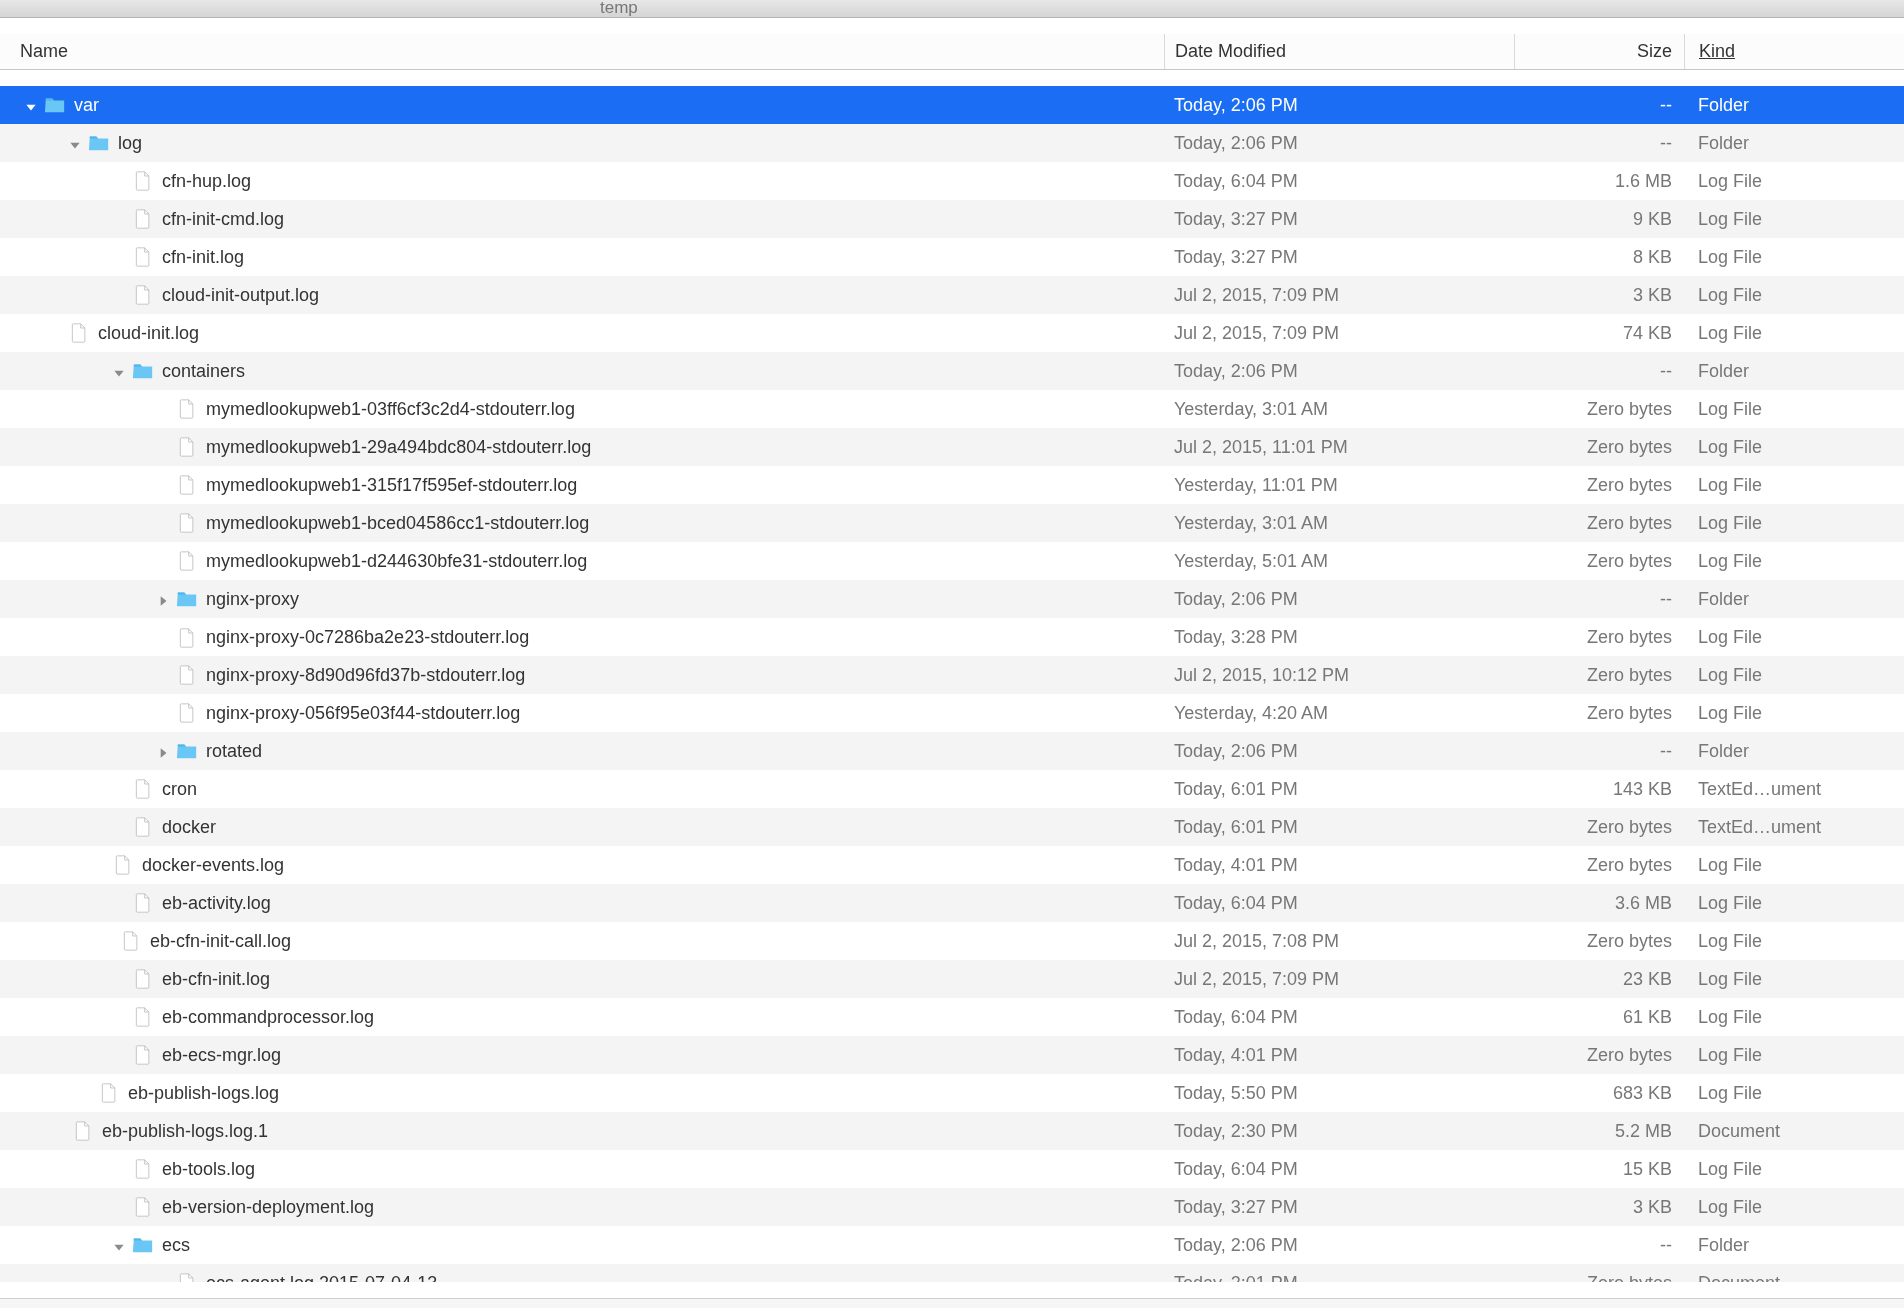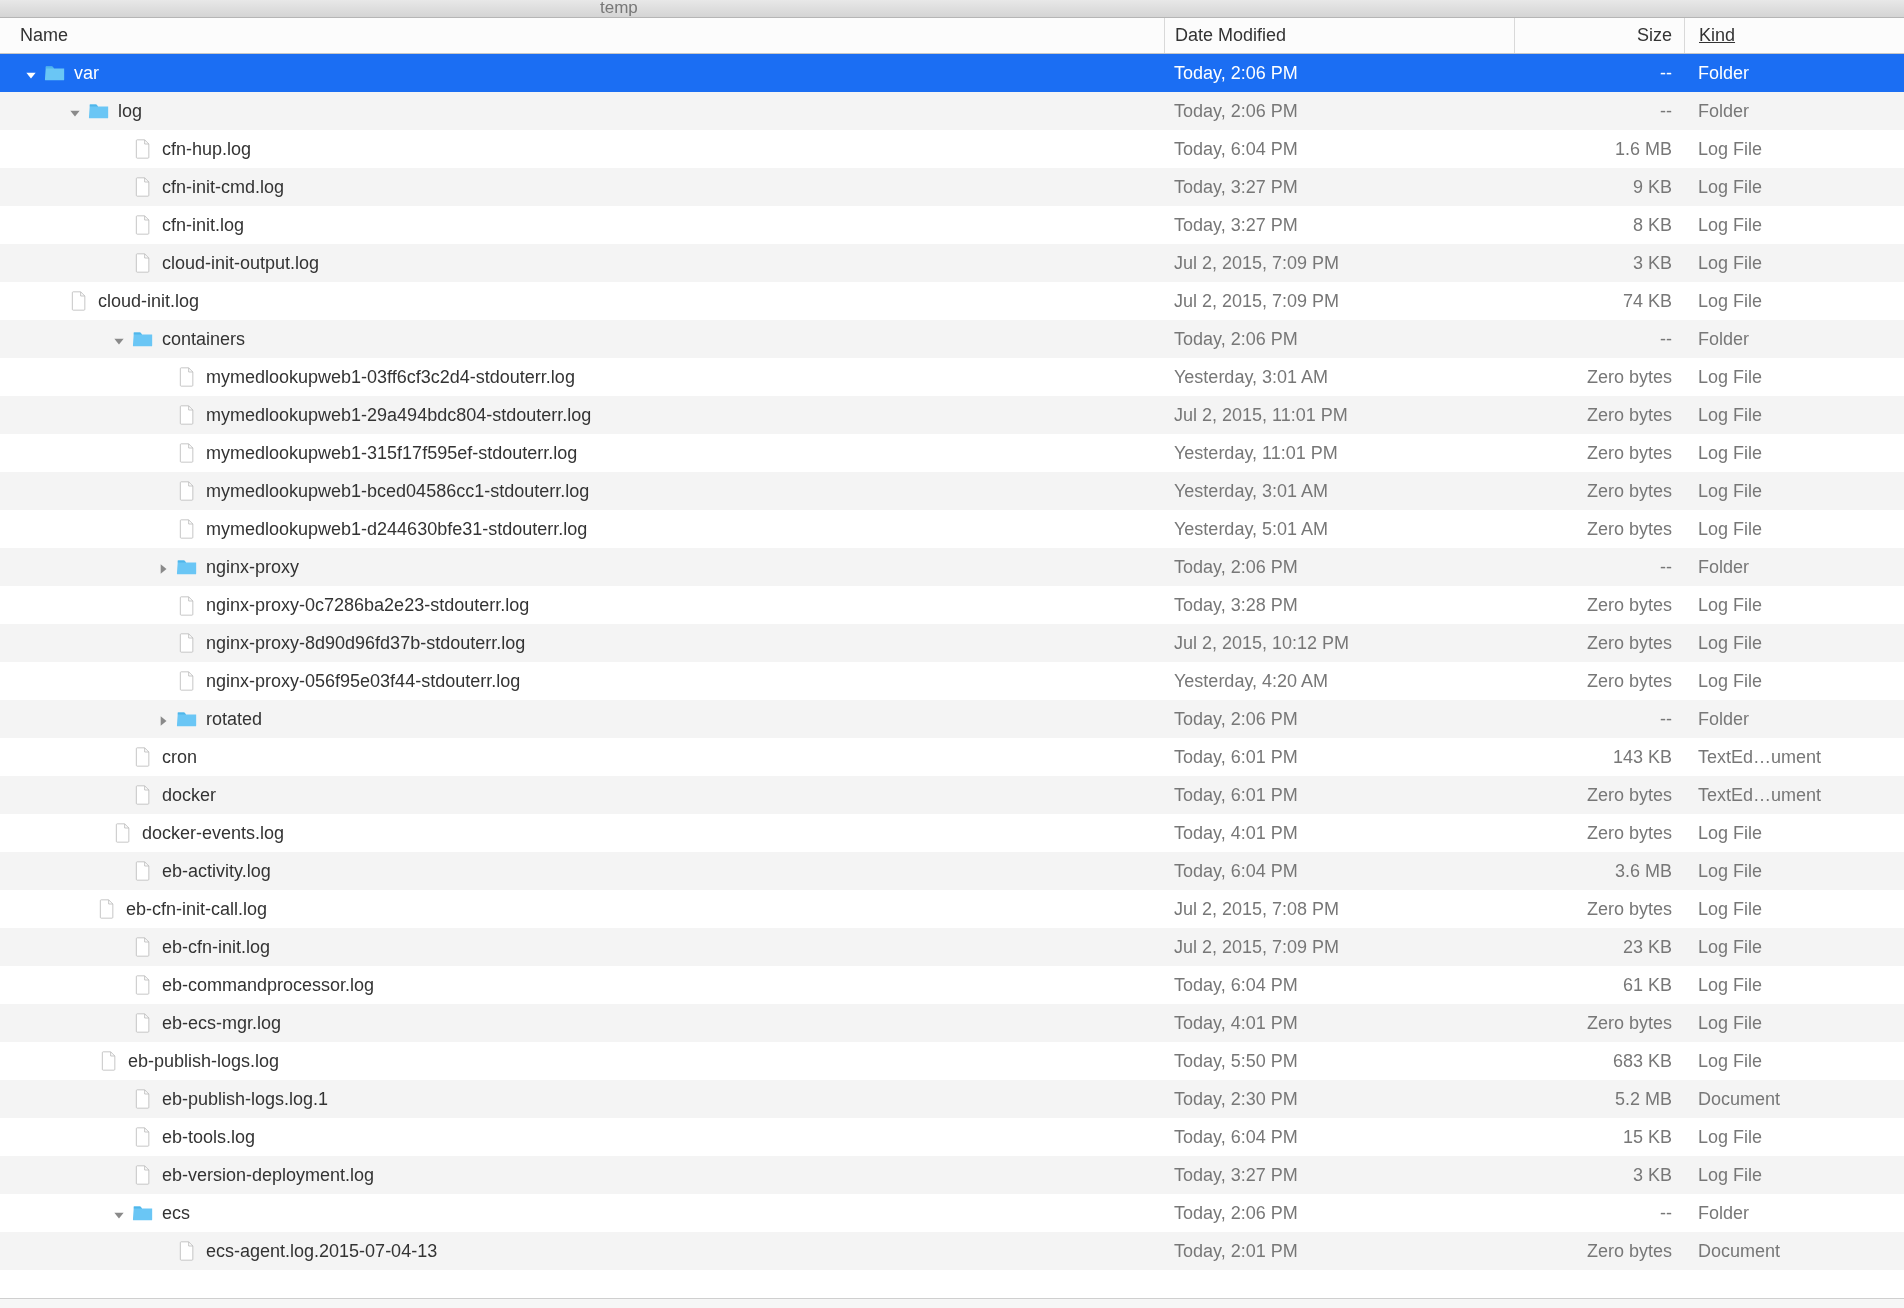--- a/index.html
+++ b/index.html
@@ -9,20 +9,21 @@
     background: #fff;
     color: #333;
     user-select: none;
   }
   .window {
     width: 1904px;
     height: 1308px;
     background: #fff;
     display: flex;
     flex-direction: column;
+    gap: 16px;
   }
   .titlebar {
     height: 18px;
     background: linear-gradient(#e8e8e8, #d4d4d4);
     border-bottom: 1px solid #b5b5b5;
     position: relative;
   }
   .titlebar-text {
     position: absolute;
     left: 600px;
@@ -407,21 +408,21 @@
               <path d="M3 1 h9 l5 5 v16 a1 1 0 0 1 -1 1 h-13 a1 1 0 0 1 -1 -1 v-20 a1 1 0 0 1 1 -1 z" fill="#fff" stroke="#bcbcbc" stroke-width="1"></path>
               <path d="M12 1 v5 h5" fill="none" stroke="#bcbcbc" stroke-width="1"></path>
             </svg></span>
           <span class="name-text">eb-activity.log</span>
         </div>
         <div class="date-cell">Today, 6:04 PM</div>
         <div class="size-cell">3.6 MB</div>
         <div class="kind-cell">Log File</div>
       </div>
       <div class="row">
-        <div class="name-cell" style="padding-left: 76px;">
+        <div class="name-cell" style="padding-left: 100px;">
           <span class="disclosure blank"></span>
           <span class="icon-file"><svg viewBox="0 0 20 24">
               <path d="M3 1 h9 l5 5 v16 a1 1 0 0 1 -1 1 h-13 a1 1 0 0 1 -1 -1 v-20 a1 1 0 0 1 1 -1 z" fill="#fff" stroke="#bcbcbc" stroke-width="1"></path>
               <path d="M12 1 v5 h5" fill="none" stroke="#bcbcbc" stroke-width="1"></path>
             </svg></span>
           <span class="name-text">eb-cfn-init-call.log</span>
         </div>
         <div class="date-cell">Jul 2, 2015, 7:08 PM</div>
         <div class="size-cell">Zero bytes</div>
         <div class="kind-cell">Log File</div>
@@ -472,21 +473,21 @@
               <path d="M3 1 h9 l5 5 v16 a1 1 0 0 1 -1 1 h-13 a1 1 0 0 1 -1 -1 v-20 a1 1 0 0 1 1 -1 z" fill="#fff" stroke="#bcbcbc" stroke-width="1"></path>
               <path d="M12 1 v5 h5" fill="none" stroke="#bcbcbc" stroke-width="1"></path>
             </svg></span>
           <span class="name-text">eb-publish-logs.log</span>
         </div>
         <div class="date-cell">Today, 5:50 PM</div>
         <div class="size-cell">683 KB</div>
         <div class="kind-cell">Log File</div>
       </div>
       <div class="row alt">
-        <div class="name-cell" style="padding-left: 112px;">
+        <div class="name-cell" style="padding-left: 52px;">
           <span class="disclosure blank"></span>
           <span class="icon-file"><svg viewBox="0 0 20 24">
               <path d="M3 1 h9 l5 5 v16 a1 1 0 0 1 -1 1 h-13 a1 1 0 0 1 -1 -1 v-20 a1 1 0 0 1 1 -1 z" fill="#fff" stroke="#bcbcbc" stroke-width="1"></path>
               <path d="M12 1 v5 h5" fill="none" stroke="#bcbcbc" stroke-width="1"></path>
             </svg></span>
           <span class="name-text">eb-publish-logs.log.1</span>
         </div>
         <div class="date-cell">Today, 2:30 PM</div>
         <div class="size-cell">5.2 MB</div>
         <div class="kind-cell">Document</div>

